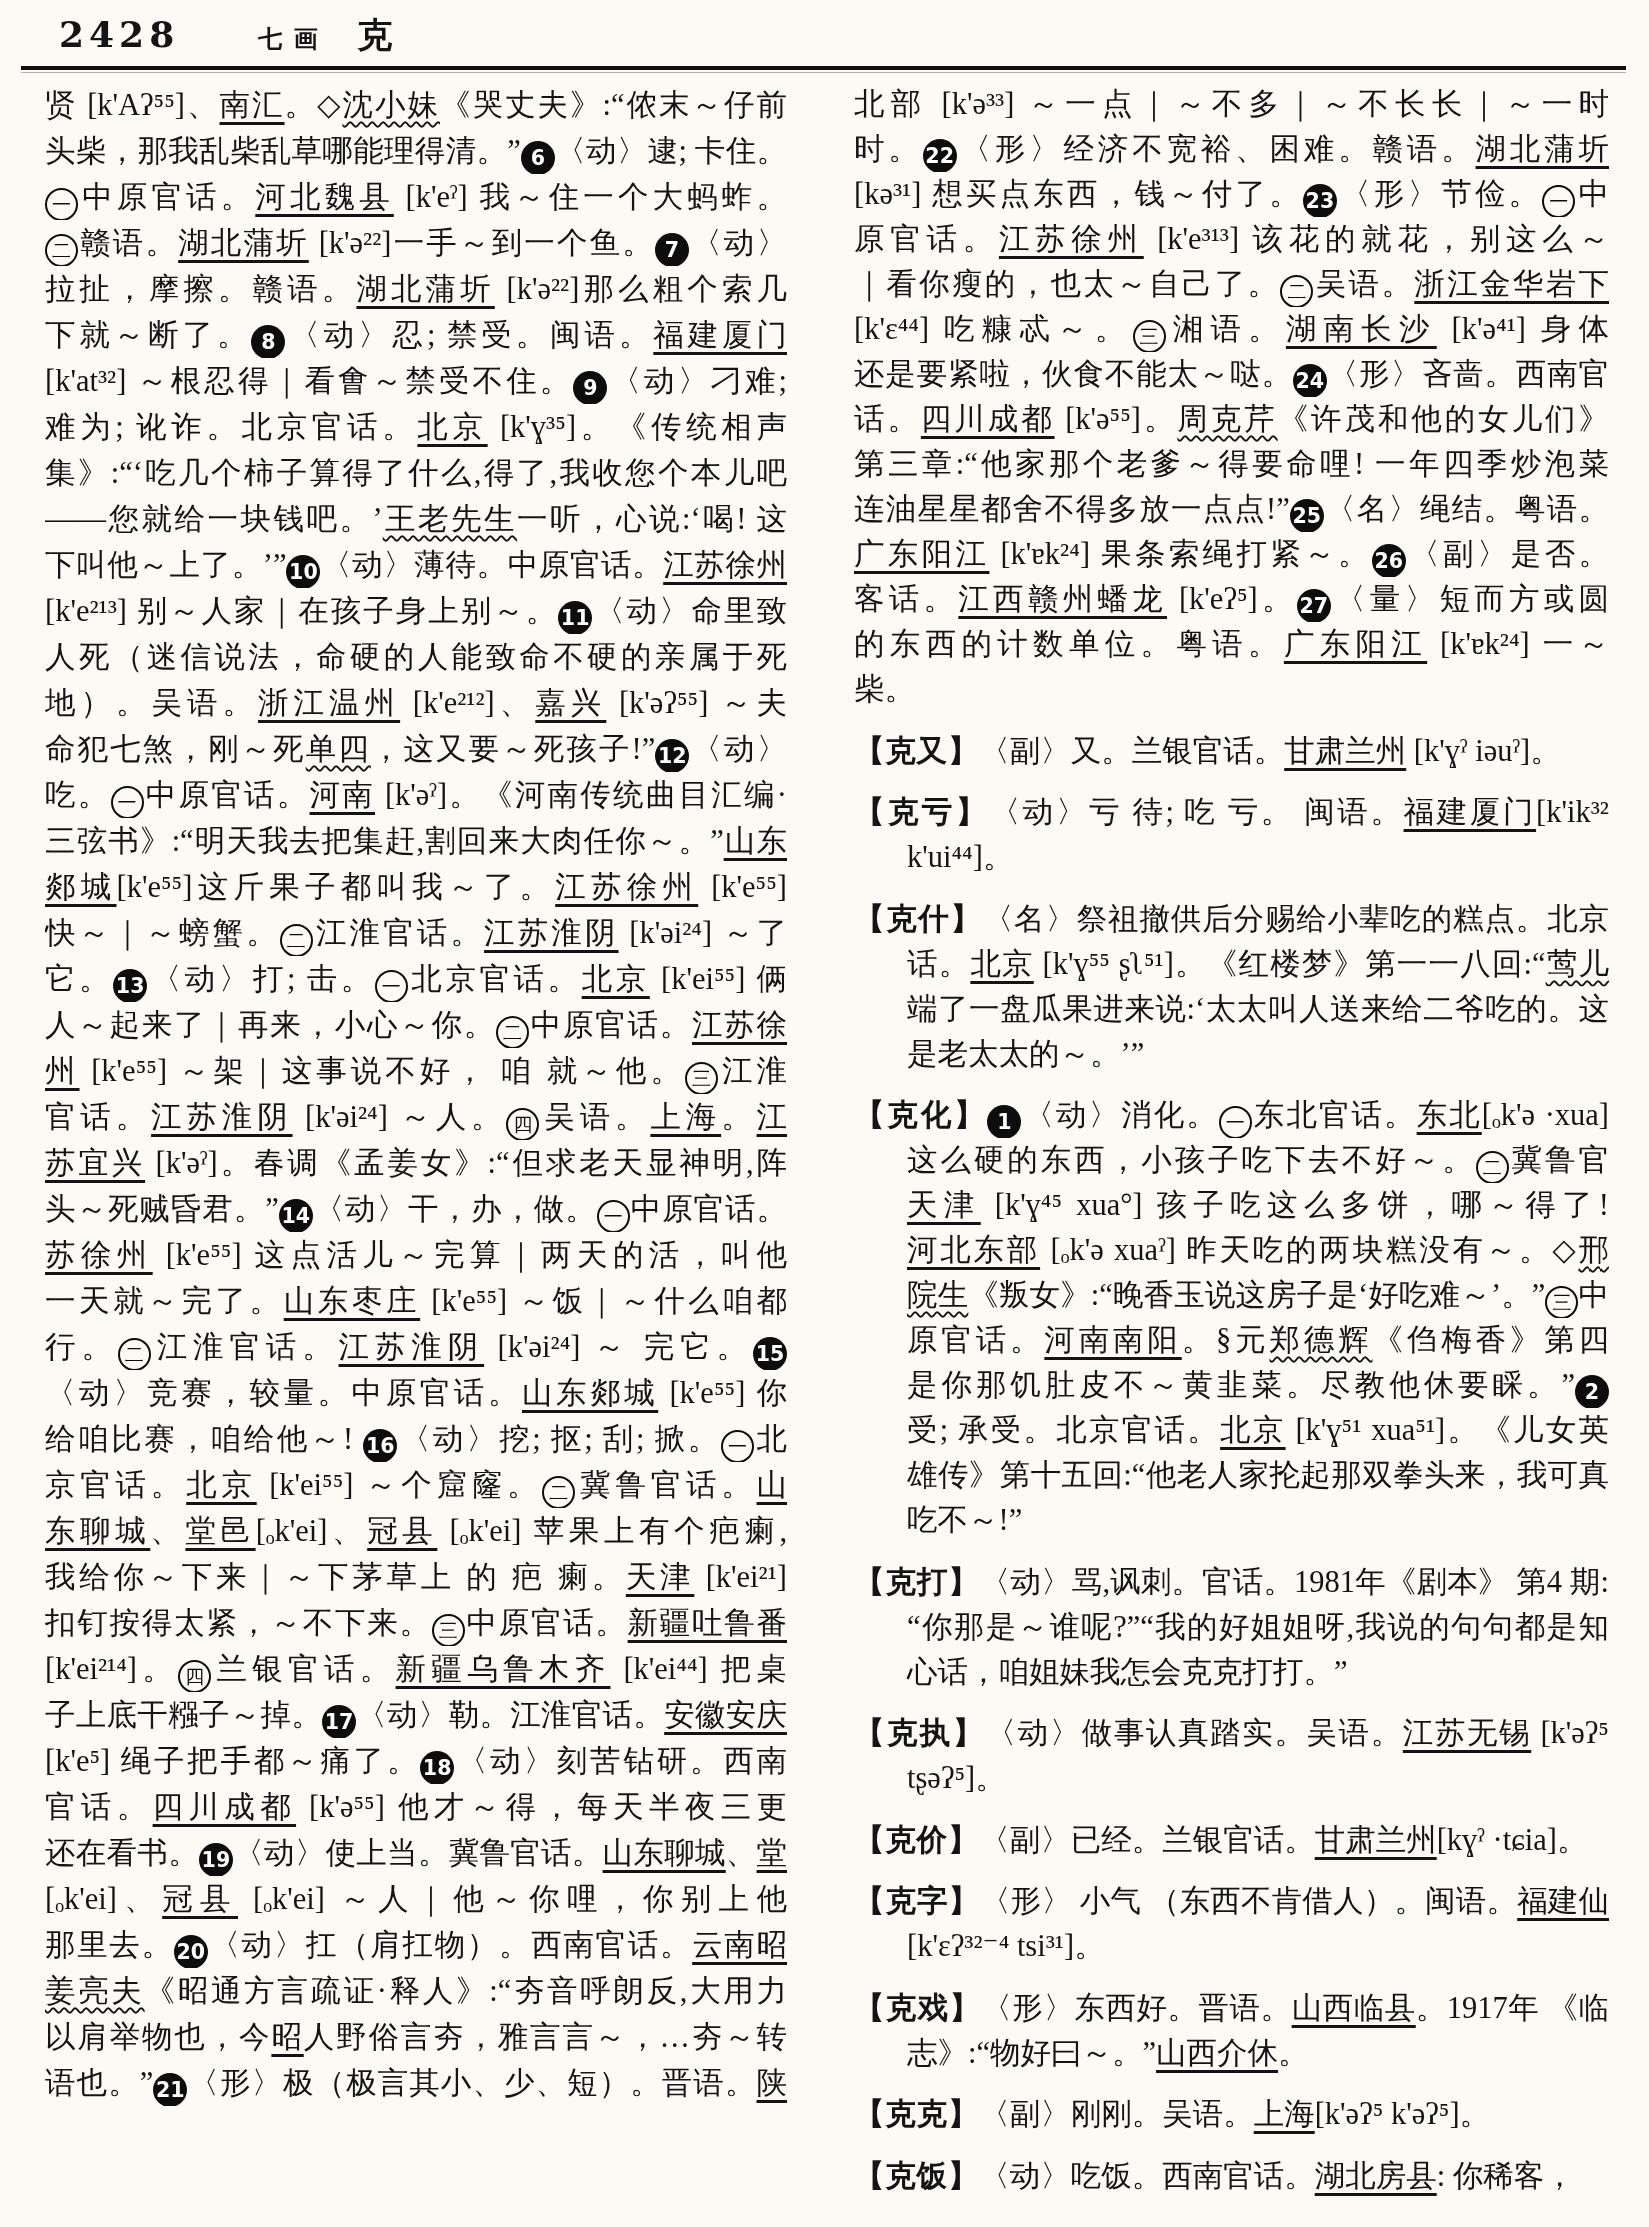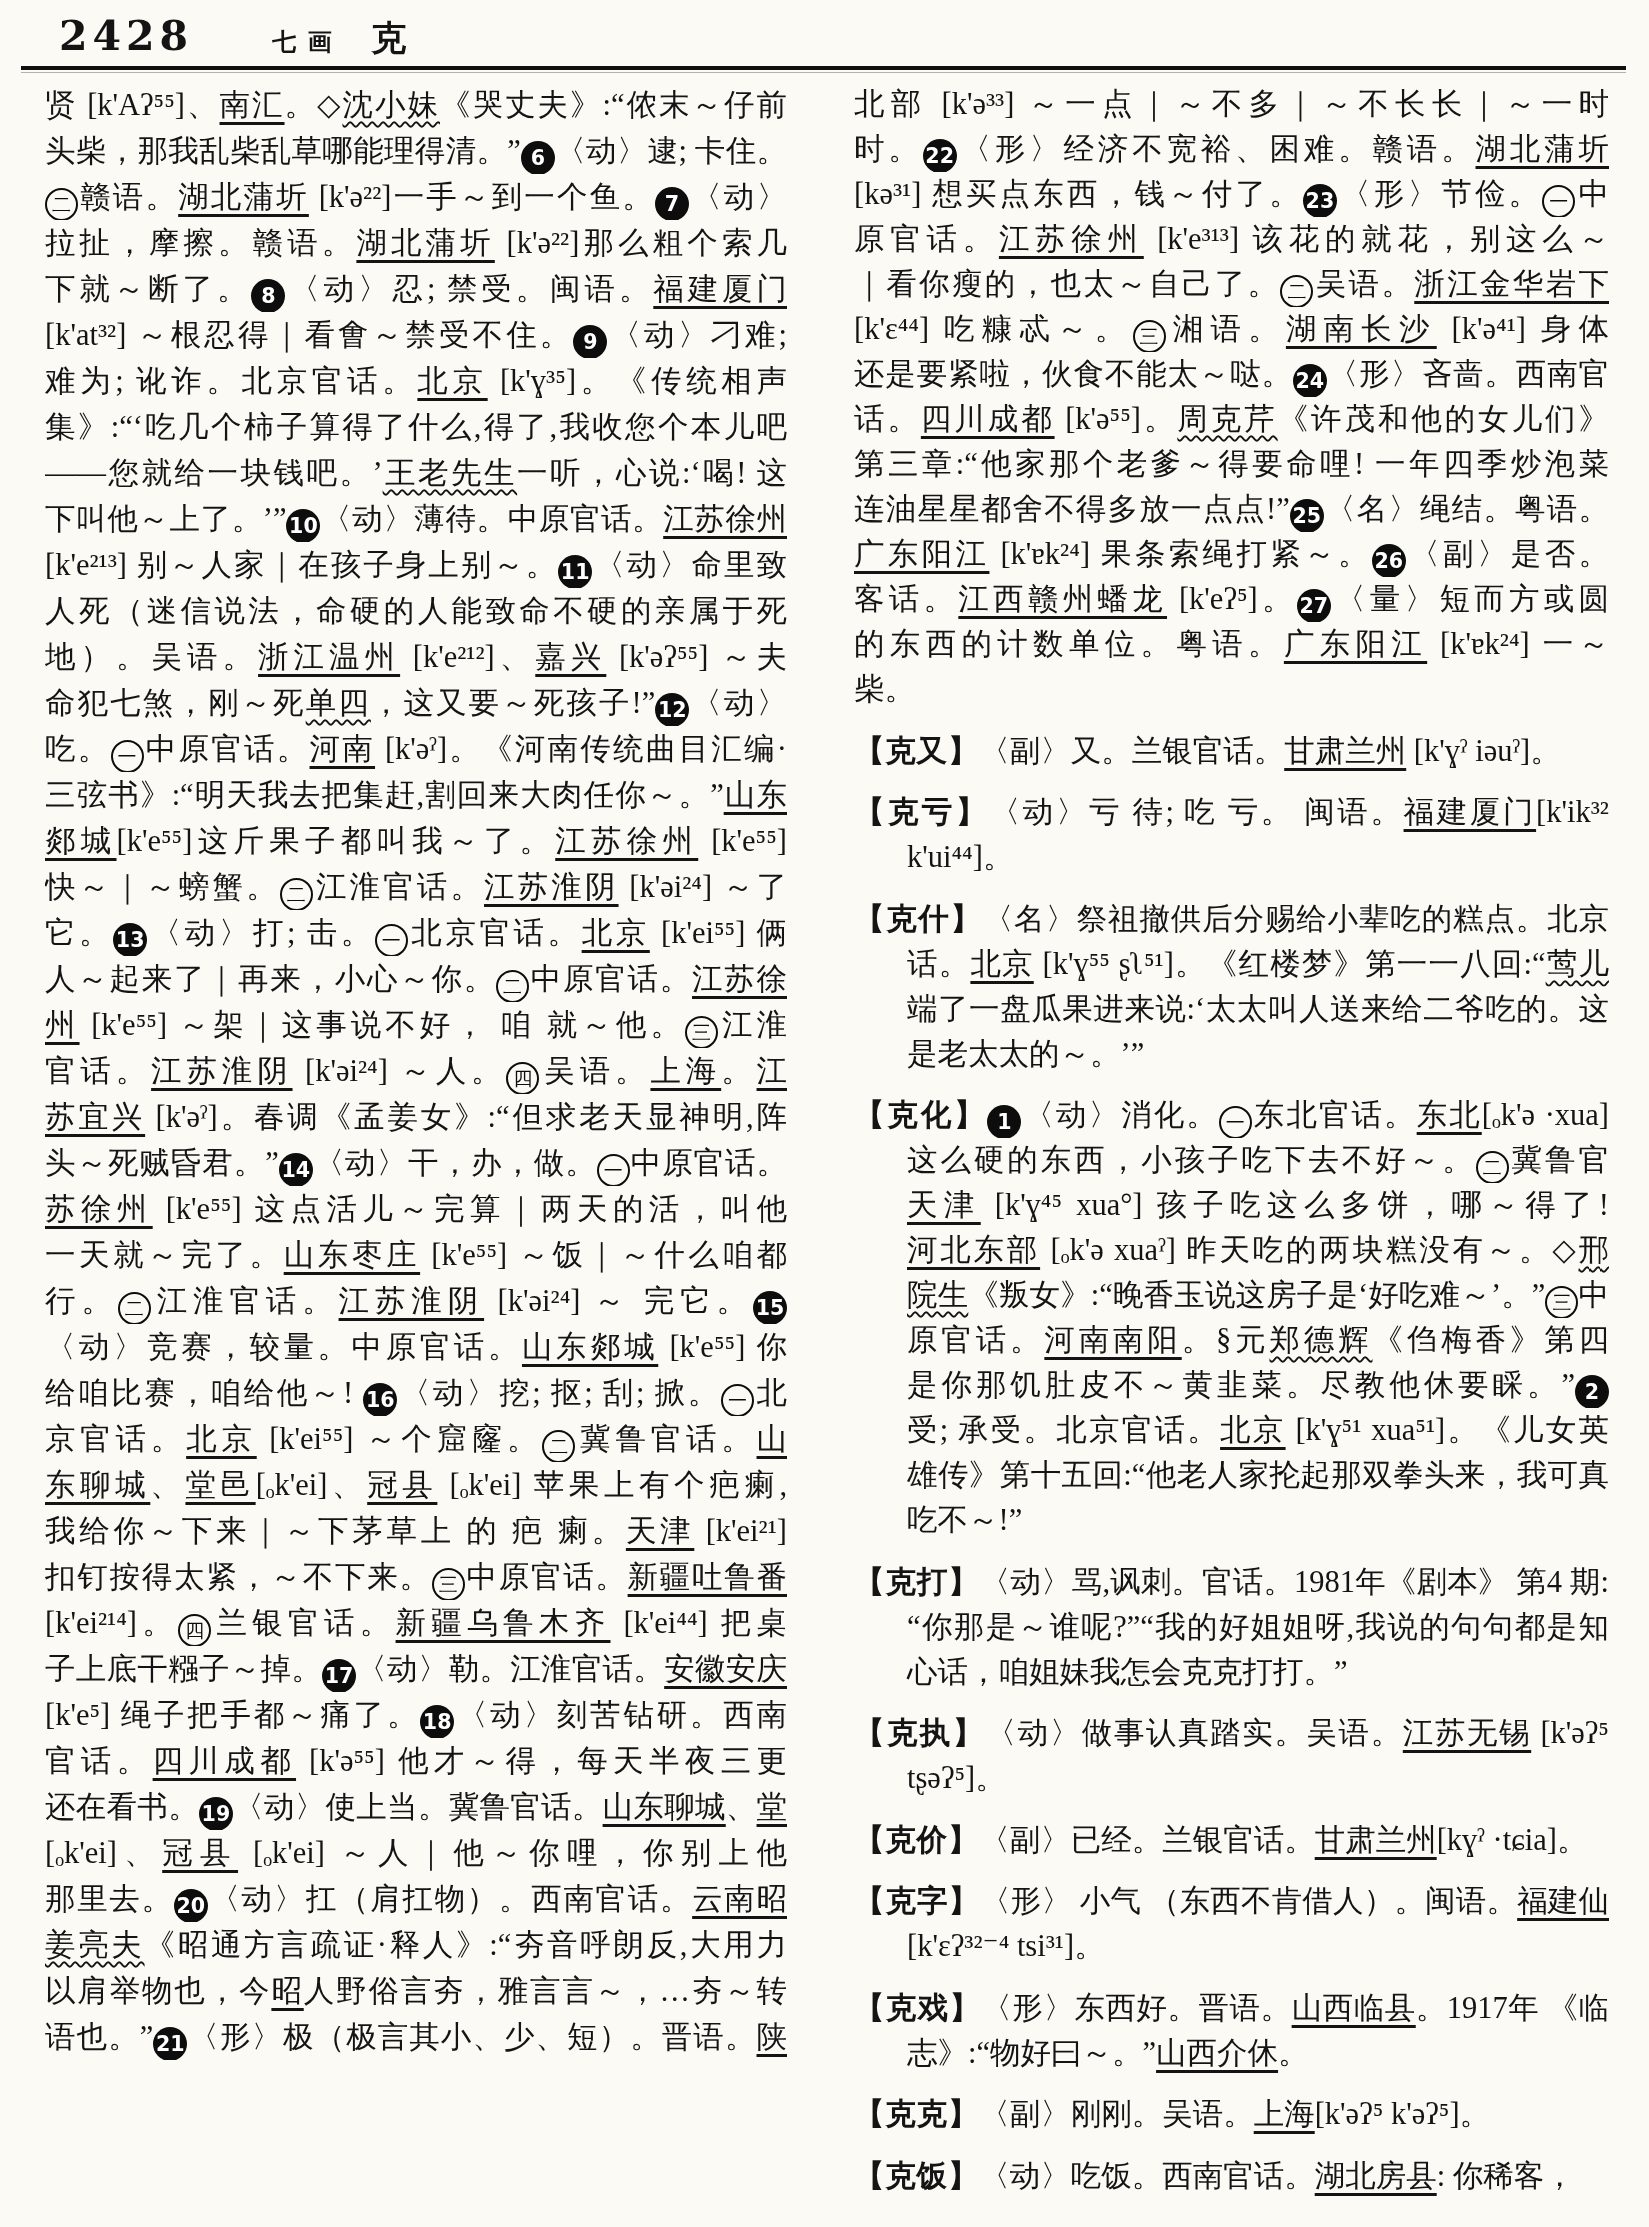--- a/index.html
+++ b/index.html
@@ -3,21 +3,21 @@
 <meta charset="utf-8">
 <style>
   html,body{margin:0;padding:0;}
   body{
     width:1650px;height:2227px;position:relative;
     background:#fbfaf5;color:#141414;
     font-family:"Liberation Serif","DejaVu Serif",serif;
     overflow:hidden;
   }
   .header{position:absolute;left:59px;top:11.5px;display:flex;align-items:baseline;}
-  .pageno{font-size:41px;font-weight:bold;letter-spacing:5px;font-family:"DejaVu Serif",serif;text-align:right;}
+  .pageno{font-size:36px;font-weight:bold;letter-spacing:5px;font-family:"DejaVu Serif",serif;text-align:right;}
   .section{font-size:24px;font-weight:bold;margin-left:79px;letter-spacing:11.5px;text-align:center;}
   .headchar{font-size:35px;font-weight:bold;margin-left:28px;}
   .rule{position:absolute;left:21.4px;top:66px;width:1605px;height:4.1px;background:#101010;}
   .rule2{position:absolute;left:21.4px;top:72px;width:1605px;height:0.8px;background:#2a2a2a;opacity:.35;}
   .col{position:absolute;top:82px;}
   .col-left{left:45px;width:742px;}
   .col-right{left:854px;width:755px;}
   .line{
     font-size:30.5px;
     white-space:normal;
@@ -52,20 +52,21 @@
   <span class="pageno">2428</span>
   <span class="section">七画</span>
   <span class="headchar">克</span>
 </div>
 <div class="rule"></div>
 <div class="rule2"></div>
 
 <div class="col col-left">
     <div class="line j">贤 [k'Aʔ⁵⁵]、<u class="up">南汇</u>。◇<u class="uw">沈小妹</u>《哭丈夫》:“侬末～仔前</div>
     <div class="line j">头柴，那我乱柴乱草哪能理得清。”<span class="sn">6</span>〈动〉逮; 卡住。</div>
+    <div class="line j"><span class="cn">一</span>中原官话。<u class="up">河北魏县</u> [k'eˀ] 我～住一个大蚂蚱。</div>
     <div class="line j"><span class="cn">二</span>赣语。<u class="up">湖北蒲圻</u> [k'ə²²]一手～到一个鱼。<span class="sn">7</span>〈动〉</div>
     <div class="line j">拉扯，摩擦。赣语。<u class="up">湖北蒲圻</u> [k'ə²²]那么粗个索几</div>
     <div class="line j">下就～断了。<span class="sn">8</span>〈动〉忍; 禁受。闽语。<u class="up">福建厦门</u></div>
     <div class="line j">[k'at³²] ～根忍得｜看㑹～禁受不住。<span class="sn">9</span>〈动〉刁难;</div>
     <div class="line j">难为; 讹诈。北京官话。<u class="up">北京</u> [k'ɣ³⁵]。《传统相声</div>
     <div class="line j">集》:“‘吃几个柿子算得了什么,得了,我收您个本儿吧</div>
     <div class="line j">——您就给一块钱吧。’<u class="uw">王老先生</u>一听，心说:‘喝! 这</div>
     <div class="line j">下叫他～上了。’”<span class="sn">10</span>〈动〉薄待。中原官话。<u class="up">江苏徐州</u></div>
     <div class="line j">[k'e²¹³] 别～人家｜在孩子身上别～。<span class="sn">11</span>〈动〉命里致</div>
     <div class="line j">人死（迷信说法，命硬的人能致命不硬的亲属于死</div>

